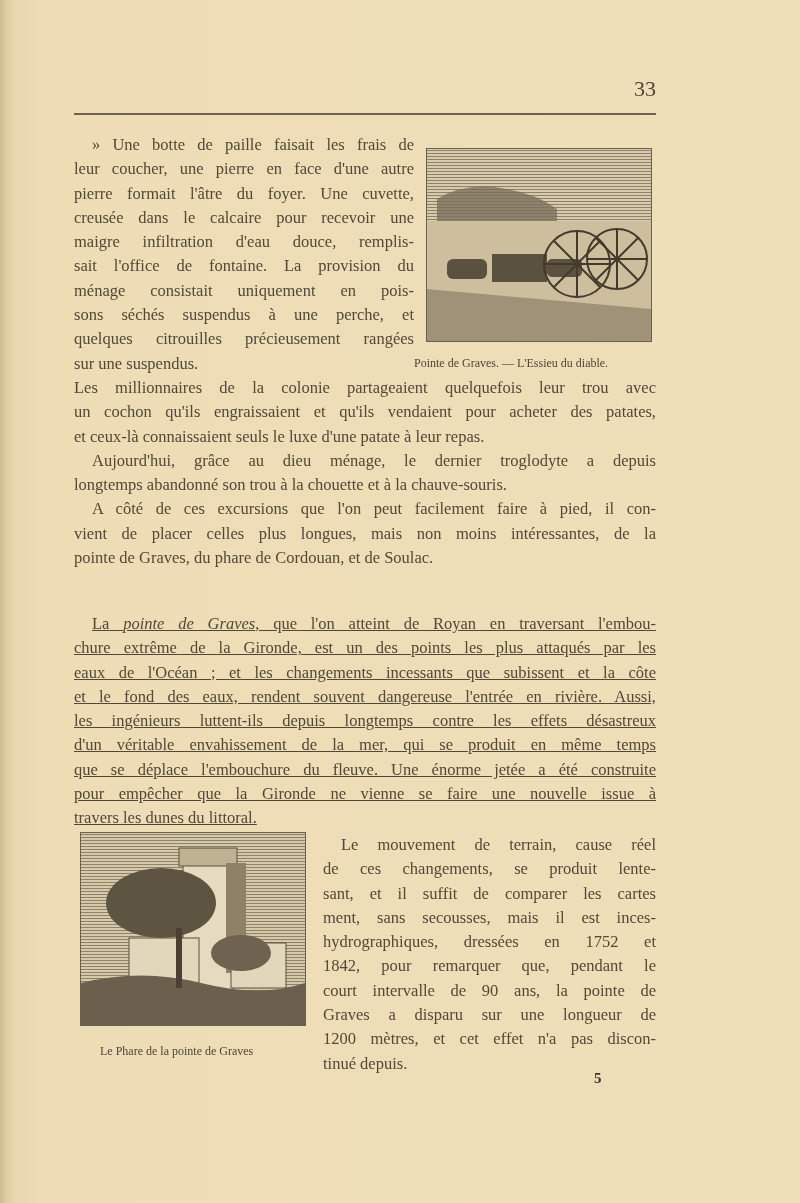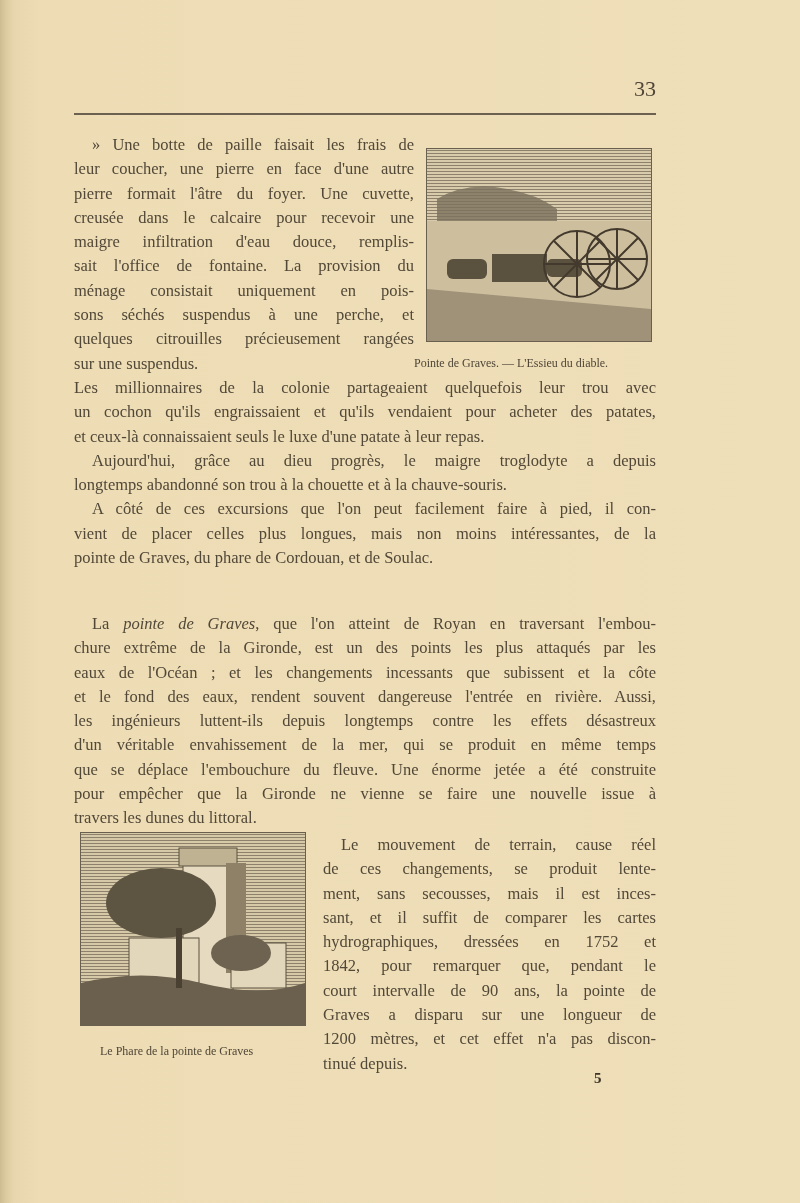--- a/index.html
+++ b/index.html
@@ -99,28 +99,28 @@
         </g>
       </svg>
     </div>
     <div class="caption" style="left:-12px; top:208px;">Pointe de Graves. — L'Essieu du diable.</div>
   </div>
 
   <div class="text" style="left:74px; top:376px; width:582px;">
     <span class="line">Les millionnaires de la colonie partageaient quelquefois leur trou avec</span>
     <span class="line">un cochon qu'ils engraissaient et qu'ils vendaient pour acheter des patates,</span>
     <span class="line last">et ceux-là connaissaient seuls le luxe d'une patate à leur repas.</span>
-    <span class="line indent">Aujourd'hui, grâce au dieu progrès, le maigre troglodyte a depuis</span>
+    <span class="line indent">Aujourd'hui, grâce au dieu ménage, le dernier troglodyte a depuis</span>
     <span class="line last">longtemps abandonné son trou à la chouette et à la chauve-souris.</span>
     <span class="line indent">A côté de ces excursions que l'on peut facilement faire à pied, il con-</span>
     <span class="line">vient de placer celles plus longues, mais non moins intéressantes, de la</span>
     <span class="line last">pointe de Graves, du phare de Cordouan, et de Soulac.</span>
   </div>
 
-  <div class="text" style="left:74px; top:612px; width:582px;">
+  <div class="text" style="left:74px; top:612px; width:582px;text-decoration:underline;">
     <span class="line indent"><span>La</span> <em>pointe de Graves</em><span>, que l'on atteint de Royan en traversant l'embou-</span></span>
     <span class="line">chure extrême de la Gironde, est un des points les plus attaqués par les</span>
     <span class="line">eaux de l'Océan ; et les changements incessants que subissent et la côte</span>
     <span class="line">et le fond des eaux, rendent souvent dangereuse l'entrée en rivière. Aussi,</span>
     <span class="line">les ingénieurs luttent-ils depuis longtemps contre les effets désastreux</span>
     <span class="line">d'un véritable envahissement de la mer, qui se produit en même temps</span>
     <span class="line">que se déplace l'embouchure du fleuve. Une énorme jetée a été construite</span>
     <span class="line">pour empêcher que la Gironde ne vienne se faire une nouvelle issue à</span>
     <span class="line last">travers les dunes du littoral.</span>
   </div>
@@ -145,22 +145,22 @@
         <path d="M0 150 Q60 135 120 150 T224 150 L224 192 L0 192Z" fill="#6a604d"></path>
         <rect x="95" y="95" width="6" height="60" fill="#4a4132"></rect>
       </svg>
     </div>
     <div class="caption" style="left:20px; top:212px;">Le Phare de la pointe de Graves</div>
   </div>
 
   <div class="text" style="left:323px; top:833px; width:333px;">
     <span class="line indent">Le mouvement de terrain, cause réel</span>
     <span class="line">de ces changements, se produit lente-</span>
+    <span class="line">sant, et il suffit de comparer les cartes</span>
     <span class="line">ment, sans secousses, mais il est inces-</span>
-    <span class="line">sant, et il suffit de comparer les cartes</span>
     <span class="line">hydrographiques, dressées en 1752 et</span>
     <span class="line">1842, pour remarquer que, pendant le</span>
     <span class="line">court intervalle de 90 ans, la pointe de</span>
     <span class="line">Graves a disparu sur une longueur de</span>
     <span class="line">1200 mètres, et cet effet n'a pas discon-</span>
     <span class="line last">tinué depuis.</span>
   </div>
 
   <div class="sig">5</div>
 </div>

